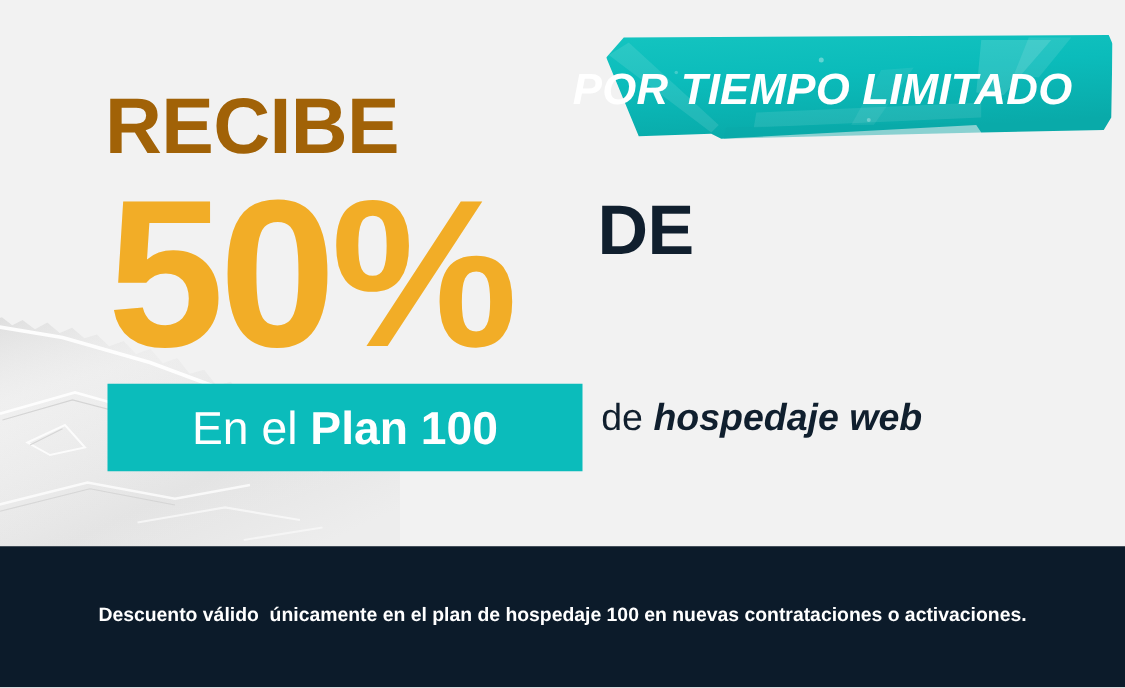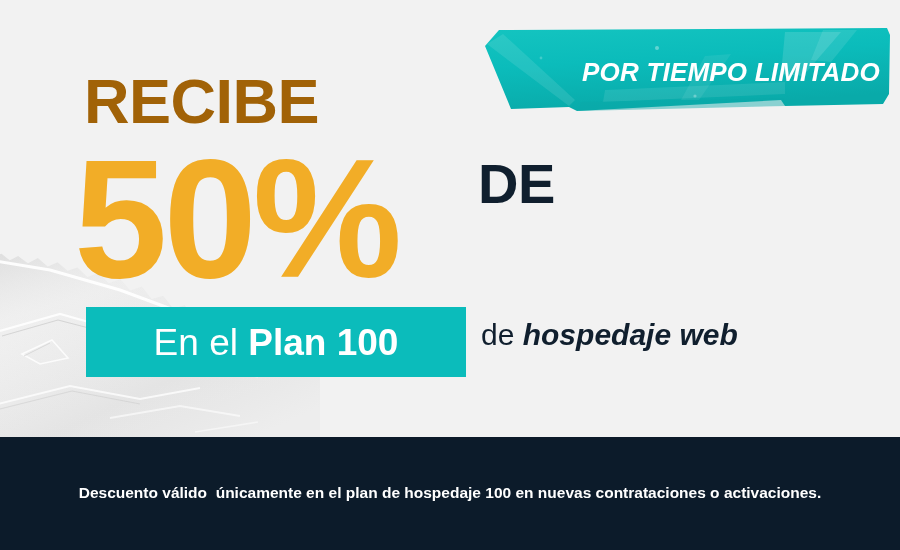--- a/index.html
+++ b/index.html
@@ -46,45 +46,45 @@
     inset: 0;
   }
   #limited-time-label {
     position: absolute;
     left: 0; top: 0;
     width: 405px;
     height: 88px;
     display: flex;
     align-items: center;
     justify-content: flex-end;
-    padding-right: 10px;
+    padding-right: 32px;
     box-sizing: border-box;
     color: #ffffff;
-    font-size: 26px;
+    font-size: 35px;
     font-weight: bold;
     font-style: italic;
     letter-spacing: 0.2px;
     white-space: nowrap;
   }
 
   
   #headline-recibe {
     position: absolute;
     left: 84px;
     top: 70px;
     font-size: 63px;
     font-weight: bold;
     color: #a16207;
     letter-spacing: -0.5px;
     line-height: 1;
   }
 
   #discount-figure {
     position: absolute;
-    left: 74px;
+    left: 86px;
     top: 135px;
     font-size: 168px;
     font-weight: bold;
     color: #f2ad27;
     letter-spacing: -4px;
     line-height: 1;
   }
 
   #discount-word {
     position: absolute;

